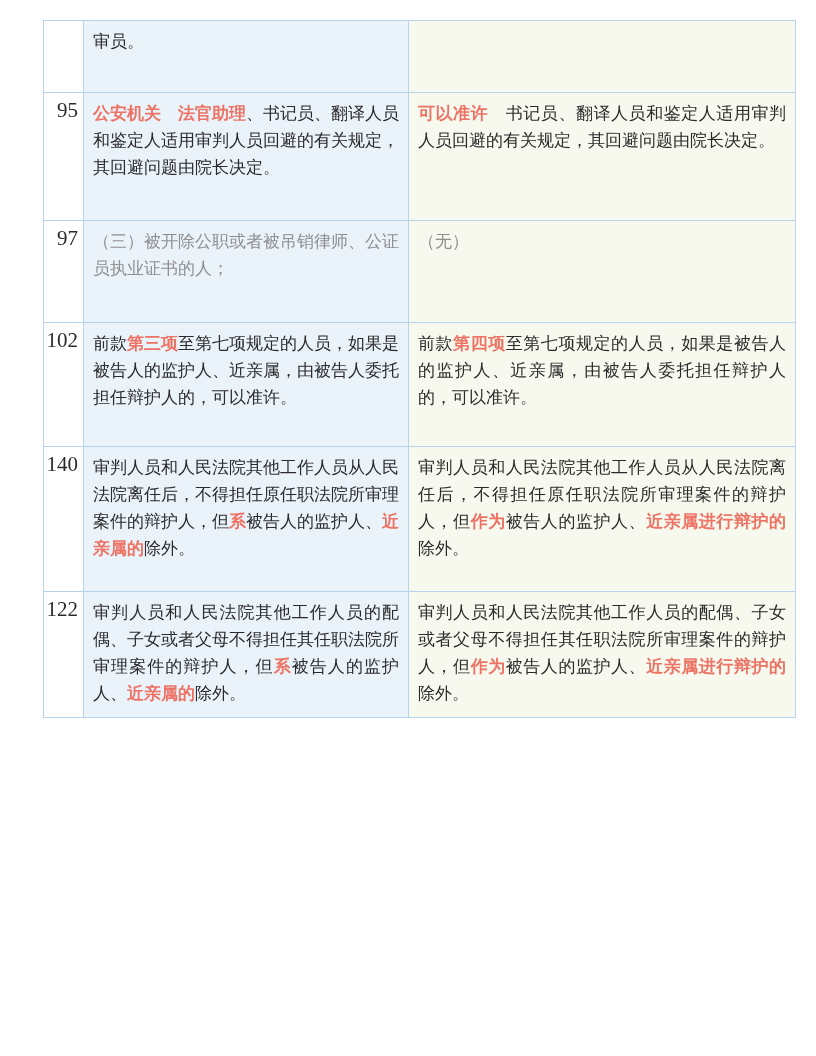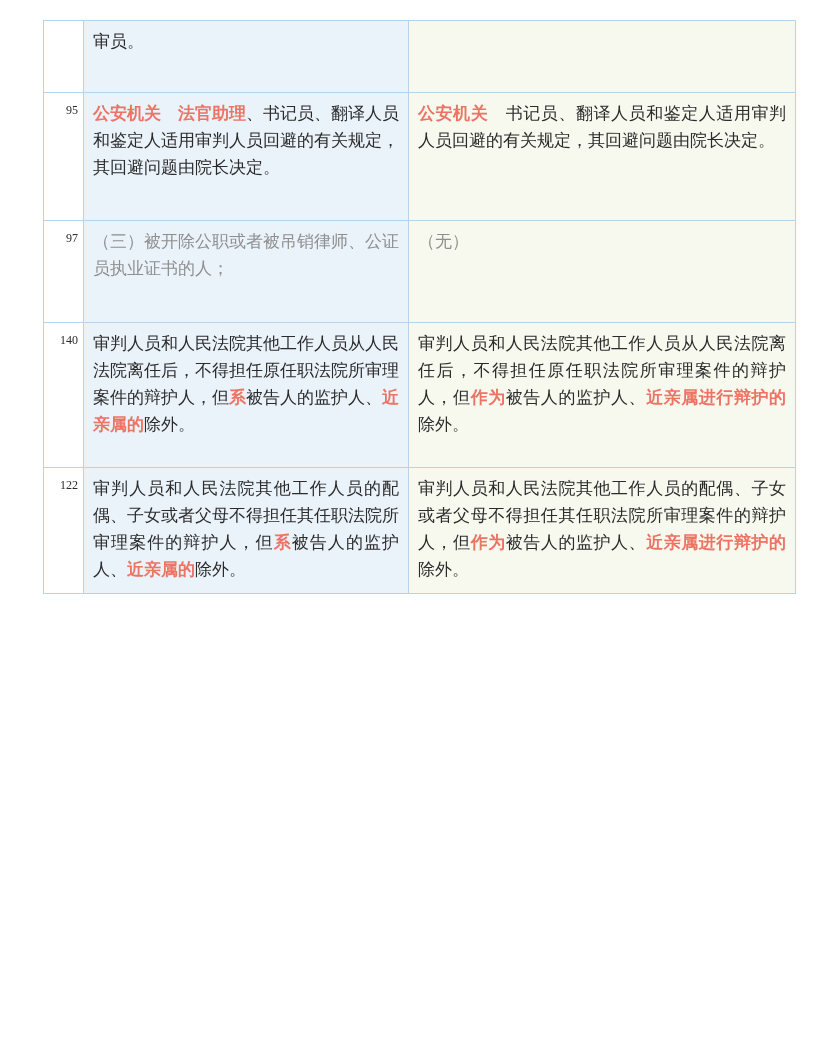--- a/index.html
+++ b/index.html
@@ -26,21 +26,21 @@
   .cmp-table col.c-num  { width: 40px; }
   .cmp-table col.c-old  { width: 325px; }
   .cmp-table col.c-new  { width: 387px; }
   .cmp-table td {
     border: 1px solid var(--border-color, #b5d3ea);
     vertical-align: top;
     overflow: hidden;
   }
   td.num {
     background: var(--num-bg, #ffffff);
-    font-size: 12px;
+    font-size: 21px;
     line-height: 20px;
     text-align: right;
     padding: 7px 5px 0 0;
     color: var(--text-color, #2b2b2b);
   }
   td.txt {
     font-size: 17px;
     line-height: 27px;
     text-align: justify;
     padding: 7px 9px 6px 9px;
@@ -64,26 +64,31 @@
     </colgroup>
     <tbody>
         <tr style="height: 72px;">
           <td class="num"></td>
           <td class="txt old"><span class="seg-black">审员。</span></td>
           <td class="txt new"></td>
         </tr>
         <tr style="height: 128px;">
           <td class="num">95</td>
           <td class="txt old"><span class="seg-red">公安机关　法官助理</span><span class="seg-black">、书记员、翻译人员和鉴定人适用审判人员回避的有关规定，其回避问题由院长决定。</span></td>
-          <td class="txt new"><span class="seg-red">公安机关</span><span class="seg-black">　书记员、翻译人员和鉴定人适用审判人员回避的有关规定，其回避问题由院长决定。</span></td>
+          <td class="txt new"><span class="seg-red">可以准许</span><span class="seg-black">　书记员、翻译人员和鉴定人适用审判人员回避的有关规定，其回避问题由院长决定。</span></td>
         </tr>
         <tr style="height: 102px;">
           <td class="num">97</td>
           <td class="txt old"><span class="seg-gray">（三）被开除公职或者被吊销律师、公证员执业证书的人；</span></td>
           <td class="txt new"><span class="seg-gray">（无）</span></td>
+        </tr>
+        <tr style="height: 124px;">
+          <td class="num">102</td>
+          <td class="txt old"><span class="seg-black">前款</span><span class="seg-red">第三项</span><span class="seg-black">至第七项规定的人员，如果是被告人的监护人、近亲属，由被告人委托担任辩护人的，可以准许。</span></td>
+          <td class="txt new"><span class="seg-black">前款</span><span class="seg-red">第四项</span><span class="seg-black">至第七项规定的人员，如果是被告人的监护人、近亲属，由被告人委托担任辩护人的，可以准许。</span></td>
         </tr>
         <tr style="height: 145px;">
           <td class="num">140</td>
           <td class="txt old"><span class="seg-black">审判人员和人民法院其他工作人员从人民法院离任后，不得担任原任职法院所审理案件的辩护人，但</span><span class="seg-red">系</span><span class="seg-black">被告人的监护人、</span><span class="seg-red">近亲属的</span><span class="seg-black">除外。</span></td>
           <td class="txt new"><span class="seg-black">审判人员和人民法院其他工作人员从人民法院离任后，不得担任原任职法院所审理案件的辩护人，但</span><span class="seg-red">作为</span><span class="seg-black">被告人的监护人、</span><span class="seg-red">近亲属进行辩护的</span><span class="seg-black">除外。</span></td>
         </tr>
         <tr style="height: 126px;">
           <td class="num">122</td>
           <td class="txt old"><span class="seg-black">审判人员和人民法院其他工作人员的配偶、子女或者父母不得担任其任职法院所审理案件的辩护人，但</span><span class="seg-red">系</span><span class="seg-black">被告人的监护人、</span><span class="seg-red">近亲属的</span><span class="seg-black">除外。</span></td>
           <td class="txt new"><span class="seg-black">审判人员和人民法院其他工作人员的配偶、子女或者父母不得担任其任职法院所审理案件的辩护人，但</span><span class="seg-red">作为</span><span class="seg-black">被告人的监护人、</span><span class="seg-red">近亲属进行辩护的</span><span class="seg-black">除外。</span></td>

